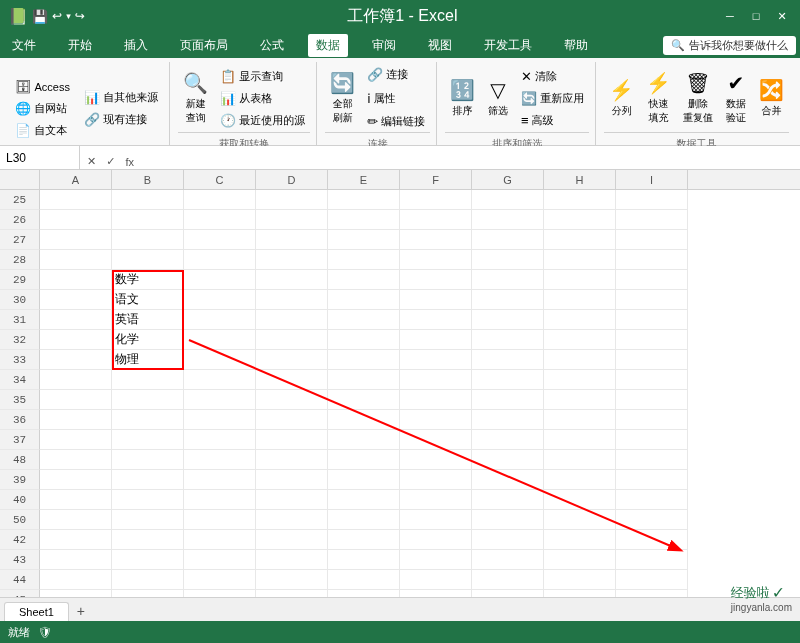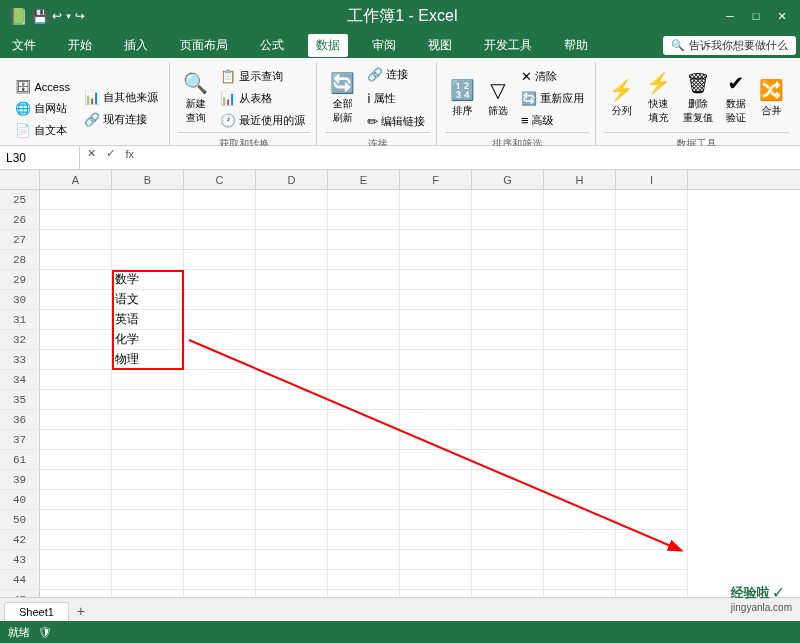--- a/index.html
+++ b/index.html
@@ -103,21 +103,21 @@
       border-radius: 2px;
       font-size: 11px;
       border: 1px solid transparent;
       white-space: nowrap;
     }
     .small-icon { font-size: 13px; }
 
     
     .formula-bar {
       display: flex;
-      align-items: flex-start;
+      align-items: flex-end;
       height: 24px;
       border-bottom: 1px solid #d0d0d0;
       background: white;
     }
     .cell-ref {
       width: 80px;
       border-right: 1px solid #d0d0d0;
       height: 100%;
       display: flex;
       align-items: center;
@@ -269,21 +269,21 @@
 
     
     .watermark {
       position: fixed;
       bottom: 30px;
       right: 8px;
       font-size: 11px;
       color: #333;
       font-family: Arial, sans-serif;
     }
-    .watermark-green { color: #217346; font-weight: bold; font-size: 13px; }
+    .watermark-green { color: #217346; font-weight: normal; font-size: 13px; }
     .watermark-check { color: #217346; font-size: 16px; }
   </style>
 </head>
 <body>
 
 <div class="title-bar">
   <div class="title-bar-left">
     <div class="quick-access">
       <span style="font-size:16px;">📗</span>
       <span style="font-size:13px; cursor:pointer;">💾</span>
@@ -634,21 +634,21 @@
           <div class="grid-cell"></div>
           <div class="grid-cell"></div>
           <div class="grid-cell"></div>
           <div class="grid-cell"></div>
           <div class="grid-cell"></div>
           <div class="grid-cell"></div>
           <div class="grid-cell"></div>
           <div class="grid-cell"></div>
         </div>
         <div class="grid-row">
-          <div class="row-header">61</div>
+          <div class="row-header">48</div>
           <div class="grid-cell"></div>
           <div class="grid-cell"></div>
           <div class="grid-cell"></div>
           <div class="grid-cell"></div>
           <div class="grid-cell"></div>
           <div class="grid-cell"></div>
           <div class="grid-cell"></div>
           <div class="grid-cell"></div>
           <div class="grid-cell"></div>
         </div>

